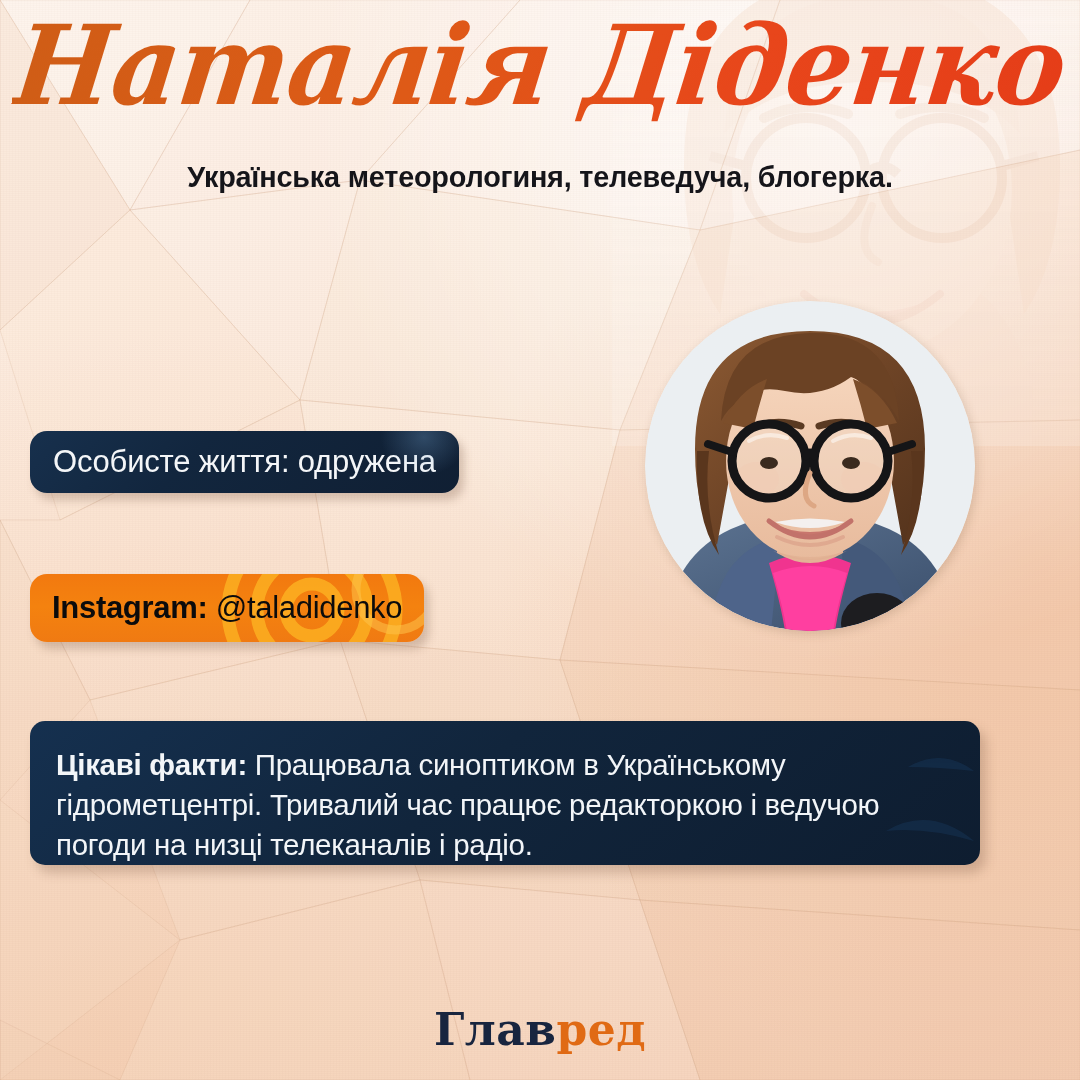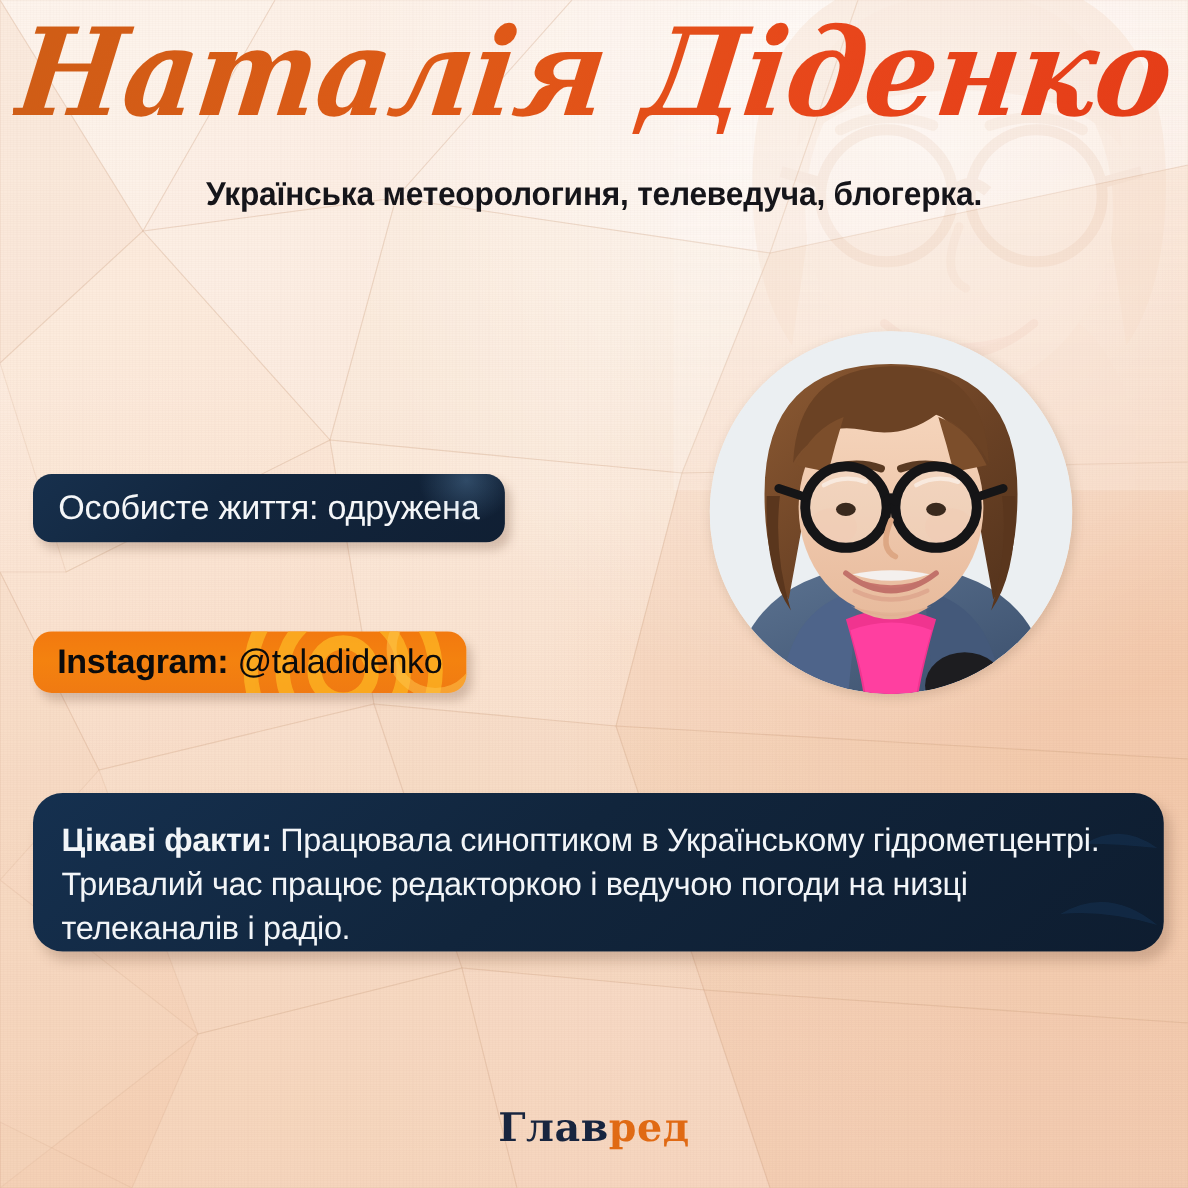--- a/index.html
+++ b/index.html
@@ -75,32 +75,32 @@
     background:linear-gradient(135deg,#17304d 0%,#12263e 38%,#101f33 100%);
   }
   .pill-navy .pill-txt{font-size:31px;color:#f4f6f8;font-weight:400;letter-spacing:-.2px;white-space:nowrap;}
   .pill-navy .sheen{
     position:absolute;right:-10px;top:-34px;width:90px;height:80px;
     background:radial-gradient(ellipse at 50% 50%, rgba(120,170,215,.30) 0%, rgba(120,170,215,0) 68%);
     pointer-events:none;
   }
 
   .pill-orange{
-    left:30px;top:574px;height:56px;padding:12px 22px;
+    left:30px;top:574px;height:68px;padding:12px 22px;
     background:linear-gradient(180deg,#f2790f 0%,#f4820f 48%,#f07a12 100%);
   }
   .pill-orange .rings{position:absolute;right:-6px;top:-42px;width:230px;height:150px;pointer-events:none;}
   .pill-orange .pill-txt{position:relative;font-size:31px;color:#0b0b0c;letter-spacing:-.3px;white-space:nowrap;}
   .pill-orange .pill-txt b{font-weight:700;}
   .pill-orange .pill-txt span{font-weight:400;}
 
   
   .facts{
-    position:absolute;left:30px;top:721px;width:1028px;height:144px;
-    border-radius:27px;box-sizing:border-box;
+    position:absolute;left:30px;top:721px;width:950px;height:144px;
+    border-radius:15px;box-sizing:border-box;
     padding:24px 26px 0 26px;overflow:hidden;
     background:linear-gradient(140deg,#15304f 0%,#11253c 45%,#0e1d30 100%);
     box-shadow:6px 8px 11px rgba(110,75,55,.26);
   }
   .facts-tex{
     position:absolute;right:-30px;top:-40px;width:220px;height:240px;
     opacity:.55;pointer-events:none;
   }
   .facts-txt{
     position:relative;font-size:29.5px;line-height:1.36;color:#f2f5f8;
@@ -112,21 +112,21 @@
   .avatar{
     position:absolute;left:645px;top:301px;width:330px;height:330px;
     border-radius:50%;overflow:hidden;
     box-shadow:2px 3px 10px rgba(120,85,60,.22);
   }
 
   
   .logo{
     position:absolute;left:0;top:1004px;width:1080px;text-align:center;
     font-family:"DejaVu Serif","Liberation Serif",serif;
-    font-size:36px;font-weight:700;letter-spacing:.5px;
+    font-size:44px;font-weight:700;letter-spacing:.5px;
   }
   .logo .l1{color:#18253f;}
   .logo .l2{color:#e06a14;}
 </style>
 </head>
 <body>
 
 <div id="card">
 
   <div class="bg-grad"></div>

